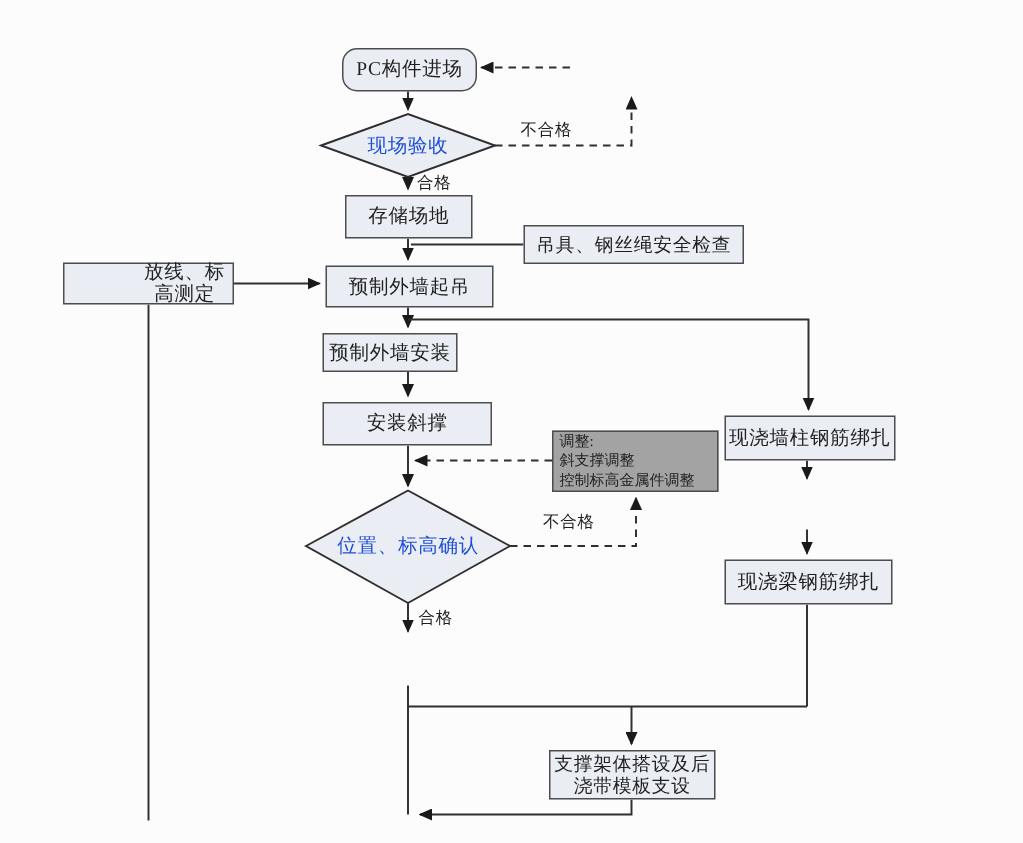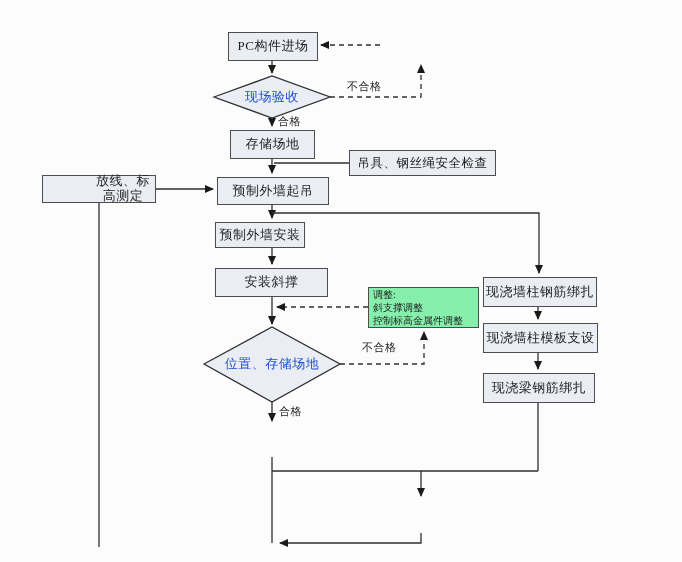--- a/index.html
+++ b/index.html
@@ -23,21 +23,21 @@
     display:flex;align-items:center;justify-content:center;
     font-size:13px;letter-spacing:0.5px;
     line-height:1.15;
     text-align:center;
   }
   .node.small{font-size:12.5px;}
   .adjust{
     flex-direction:column;align-items:flex-start;justify-content:center;
     font-size:10px;letter-spacing:0;line-height:13px;
     padding:2px 4px;text-align:left;
-    background:#86efac;
+    background:#a3a3a3;
   }
   .dlabel{
     position:absolute;
     color:#1d4ed8;
     display:flex;align-items:center;justify-content:center;
     font-size:13px;letter-spacing:0.5px;
     text-align:center;
   }
   .edge-label{
     position:absolute;
@@ -84,21 +84,21 @@
         <path d="M330,97 H421 V65" marker-end="url(#ah)"></path>
         <path d="M368,307 H277" marker-end="url(#ah)"></path>
         <path d="M340,364 H424 V332" marker-end="url(#ah)"></path>
       </g>
 
       <polygon points="214,97 272,76 330,97 272,118" fill="#eaeef4"></polygon>
       <polygon points="204,364 272,327 340,364 272,402" fill="#eaeef4"></polygon>
     </g>
   </svg>
 
-  <div class="node" style="left:228px;top:32px;width:90px;height:29px;">
+  <div class="node" style="left:228px;top:32px;width:90px;height:29px;border-radius:10px;">
     <span>PC构件进场</span>
   </div>
 
 
   <div class="node" style="left:230px;top:130px;width:85px;height:29px;">
     <span>存储场地</span>
   </div>
 
   <div class="node small" style="left:349px;top:150px;width:147px;height:26px;">
     <span>吊具、钢丝绳安全检查</span>
@@ -124,35 +124,36 @@
     <span>调整:</span>
     <span>斜支撑调整</span>
     <span>控制标高金属件调整</span>
   </div>
 
 
   <div class="node" style="left:483px;top:277px;width:114px;height:30px;">
     <span>现浇墙柱钢筋绑扎</span>
   </div>
 
-  <div class="node" style="left:483px;top:323px;width:115px;height:30px;">
-    <span>现浇墙柱模板支设</span>
-  </div>
 
   <div class="node" style="left:483px;top:373px;width:112px;height:30px;">
     <span>现浇梁钢筋绑扎</span>
   </div>
 
+  <div class="node small" style="left:366px;top:500px;width:111px;height:33px;flex-direction:column;">
+    <span>支撑架体搭设及后</span>
+    <span>浇带模板支设</span>
+  </div>
 
   <div class="dlabel" style="left:214px;top:86px;width:116px;height:22px;">
     <span>现场验收</span>
   </div>
 
   <div class="dlabel" style="left:204px;top:352px;width:136px;height:24px;">
-    <span>位置、存储场地</span>
+    <span>位置、标高确认</span>
   </div>
 
   <div class="edge-label" style="left:347px;top:79px;">不合格</div>
   <div class="edge-label" style="left:278px;top:114px;">合格</div>
   <div class="edge-label" style="left:362px;top:340px;">不合格</div>
   <div class="edge-label" style="left:279px;top:404px;">合格</div>
 
 </div>
 
 </body></html>

